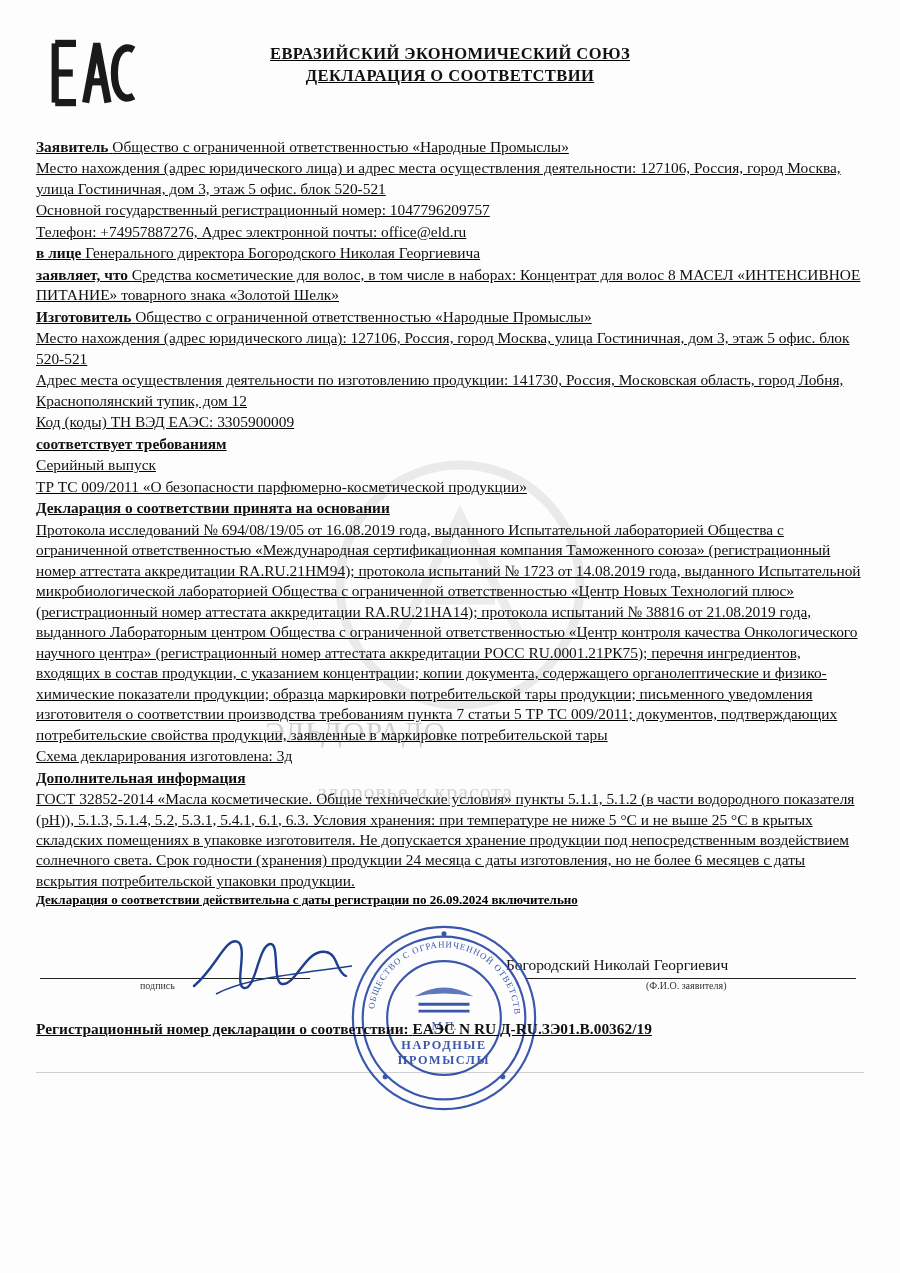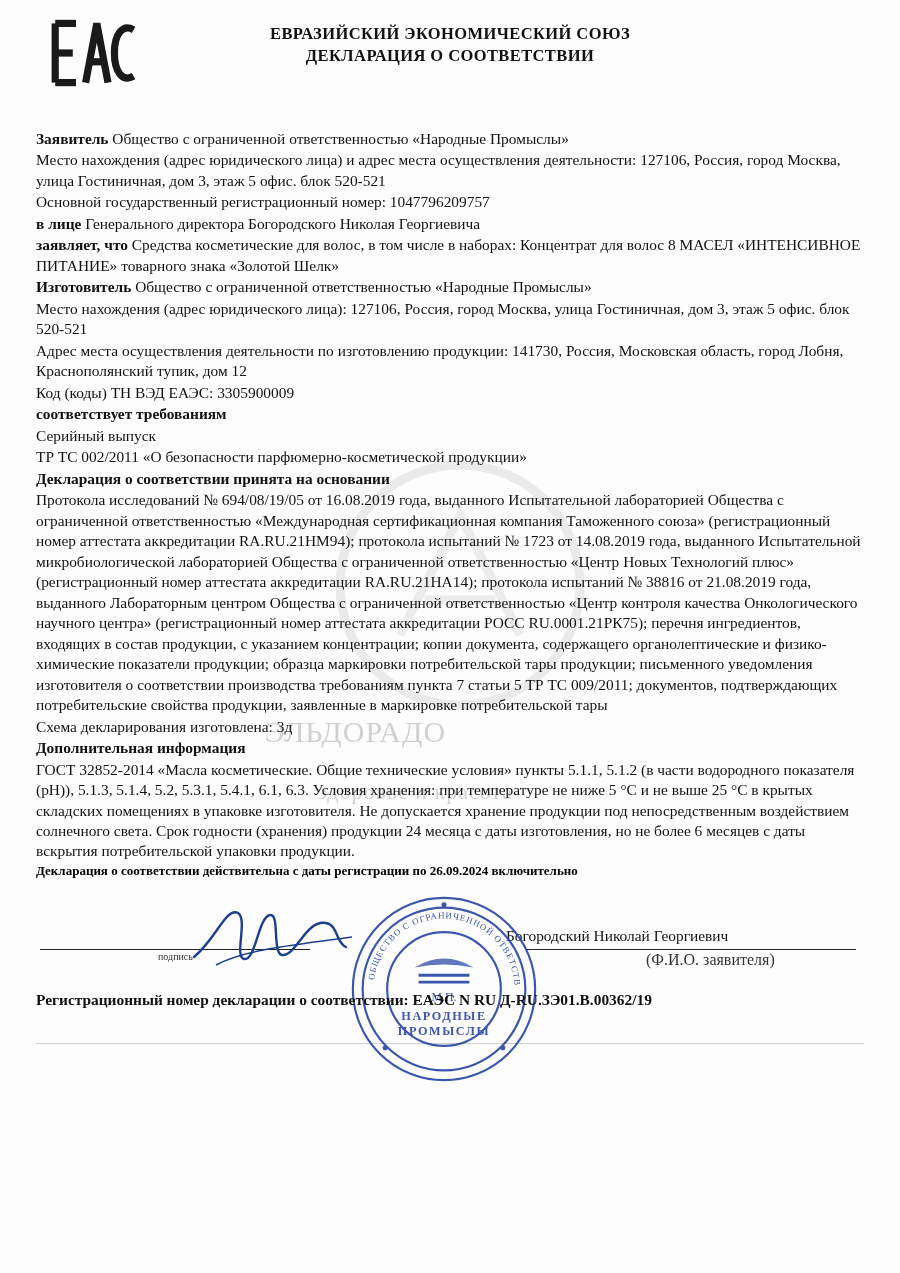--- a/index.html
+++ b/index.html
@@ -21,21 +21,22 @@
   .sheet {
     position: absolute;
     left: 0; top: 0;
     width: 900px;
     height: 1273px;
     background: #fdfdfd;
   }
   .content {
     position: relative;
     z-index: 3;
-    padding: 11px 36px 0 36px;
+    padding: 31px 36px 0 36px;
+    text-decoration: underline;
   }
 
   
   .header {
     position: relative;
     min-height: 92px;
   }
   .eac-mark {
     position: absolute;
     left: 8px;
@@ -49,21 +50,21 @@
     font-weight: bold;
     font-size: 16.5px;
     letter-spacing: 0.4px;
     line-height: 1.35;
     padding-top: 12px;
     color: #111;
   }
 
   
   .body-text {
-    margin-top: 26px;
+    margin-top: 14px;
     font-size: 15.4px;
     line-height: 1.33;
     color: #111;
     text-align: left;
   }
   .para {
     margin: 0 0 1px 0;
   }
   .b { font-weight: bold; }
 
@@ -118,21 +119,21 @@
   }
   .sig-line-left {
     position: absolute;
     left: 4px;
     top: 44px;
     width: 270px;
     border-bottom: 1px solid #222;
   }
   .sig-caption-left {
     position: absolute;
-    left: 122px;
+    left: 104px;
     top: 46px;
     font-size: 10px;
     color: #333;
   }
   .sig-line-right {
     position: absolute;
     left: 490px;
     top: 44px;
     width: 330px;
     border-bottom: 1px solid #222;
@@ -141,21 +142,21 @@
     position: absolute;
     left: 470px;
     top: 22px;
     font-size: 15.4px;
     color: #111;
   }
   .sig-caption-right {
     position: absolute;
     left: 610px;
     top: 46px;
-    font-size: 16px;
+    font-size: 10px;
     color: #333;
   }
   .handwrite {
     position: absolute;
     left: 150px;
     top: -6px;
     width: 170px;
     height: 70px;
     z-index: 4;
   }
@@ -230,20 +231,21 @@
 
       <p class="para">
         <span class="b">Заявитель</span>
         <span>Общество с ограниченной ответственностью «Народные Промыслы»</span>
       </p>
 
       <p class="para">Место нахождения (адрес юридического лица) и адрес места осуществления деятельности: 127106, Россия, город Москва, улица Гостиничная, дом 3, этаж 5 офис. блок 520-521</p>
 
       <p class="para">Основной государственный регистрационный номер: 1047796209757</p>
 
+      <p class="para">Телефон: +74957887276, Адрес электронной почты: office@eld.ru</p>
 
       <p class="para">
         <span class="b">в лице</span>
         <span>Генерального директора Богородского Николая Георгиевича</span>
       </p>
 
       <p class="para">
         <span class="b">заявляет, что</span>
         <span>Средства косметические для волос, в том числе в наборах: Концентрат для волос 8 МАСЕЛ «ИНТЕНСИВНОЕ ПИТАНИЕ» товарного знака «Золотой Шелк»</span>
       </p>
@@ -257,21 +259,21 @@
 
       <p class="para">Адрес места осуществления деятельности по изготовлению продукции: 141730, Россия, Московская область, город Лобня, Краснополянский тупик, дом 12</p>
 
 
       <p class="para">Код (коды) ТН ВЭД ЕАЭС: 3305900009</p>
 
       <p class="para b">соответствует требованиям</p>
 
       <p class="para">Серийный выпуск</p>
 
-      <p class="para">ТР ТС 002/2011 «О безопасности парфюмерно-косметической продукции»</p>
+      <p class="para">ТР ТС 009/2011 «О безопасности парфюмерно-косметической продукции»</p>
 
       <p class="para b">Декларация о соответствии принята на основании</p>
 
       <p class="para">Протокола исследований № 694/08/19/05 от 16.08.2019 года, выданного Испытательной лабораторией Общества с ограниченной ответственностью «Международная сертификационная компания Таможенного союза» (регистрационный номер аттестата аккредитации RA.RU.21НМ94); протокола испытаний № 1723 от 14.08.2019 года, выданного Испытательной микробиологической лабораторией Общества с ограниченной ответственностью «Центр Новых Технологий плюс» (регистрационный номер аттестата аккредитации RA.RU.21НА14); протокола испытаний № 38816 от 21.08.2019 года, выданного Лабораторным центром Общества с ограниченной ответственностью «Центр контроля качества Онкологического научного центра» (регистрационный номер аттестата аккредитации РОСС RU.0001.21РК75); перечня ингредиентов, входящих в состав продукции, с указанием концентрации; копии документа, содержащего органолептические и физико-химические показатели продукции; образца маркировки потребительской тары продукции; письменного уведомления изготовителя о соответствии производства требованиям пункта 7 статьи 5 ТР ТС 009/2011; документов, подтверждающих потребительские свойства продукции, заявленные в маркировке потребительской тары</p>
 
       <p class="para">Схема декларирования изготовлена: 3д</p>
 
       <p class="para b">Дополнительная информация</p>
 
       <p class="para">ГОСТ 32852-2014 «Масла косметические. Общие технические условия» пункты 5.1.1, 5.1.2 (в части водородного показателя (pH)), 5.1.3, 5.1.4, 5.2, 5.3.1, 5.4.1, 6.1, 6.3. Условия хранения: при температуре не ниже 5 °С и не выше 25 °С в крытых складских помещениях в упаковке изготовителя. Не допускается хранение продукции под непосредственным воздействием солнечного света. Срок годности (хранения) продукции 24 месяца с даты изготовления, но не более 6 месяцев с даты вскрытия потребительской упаковки продукции.</p>

